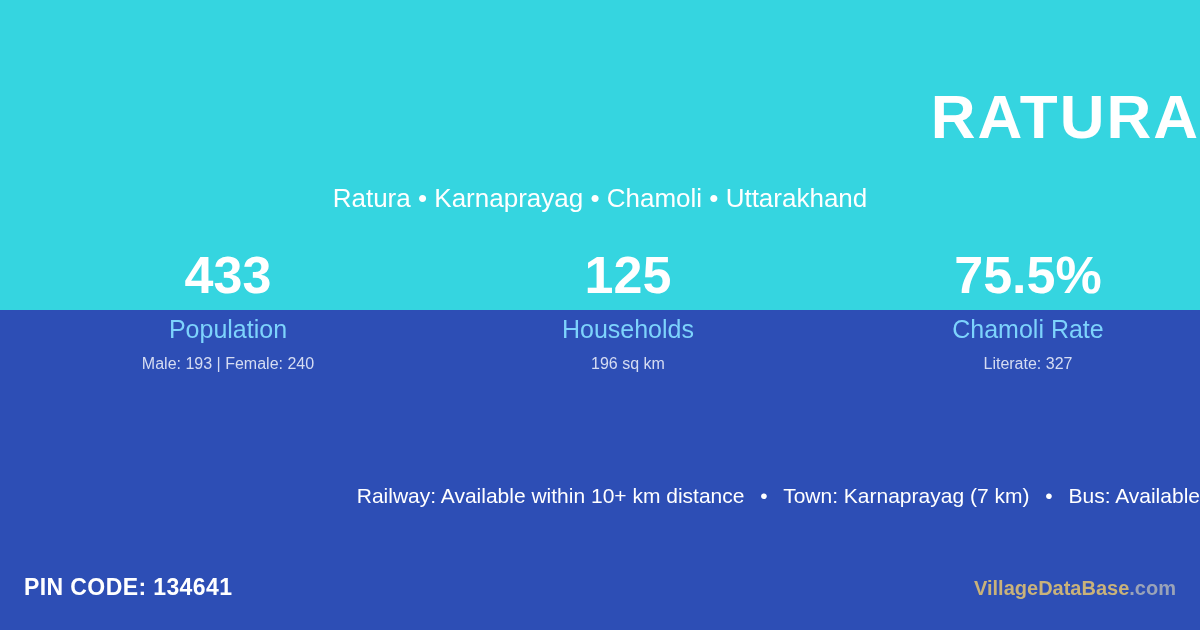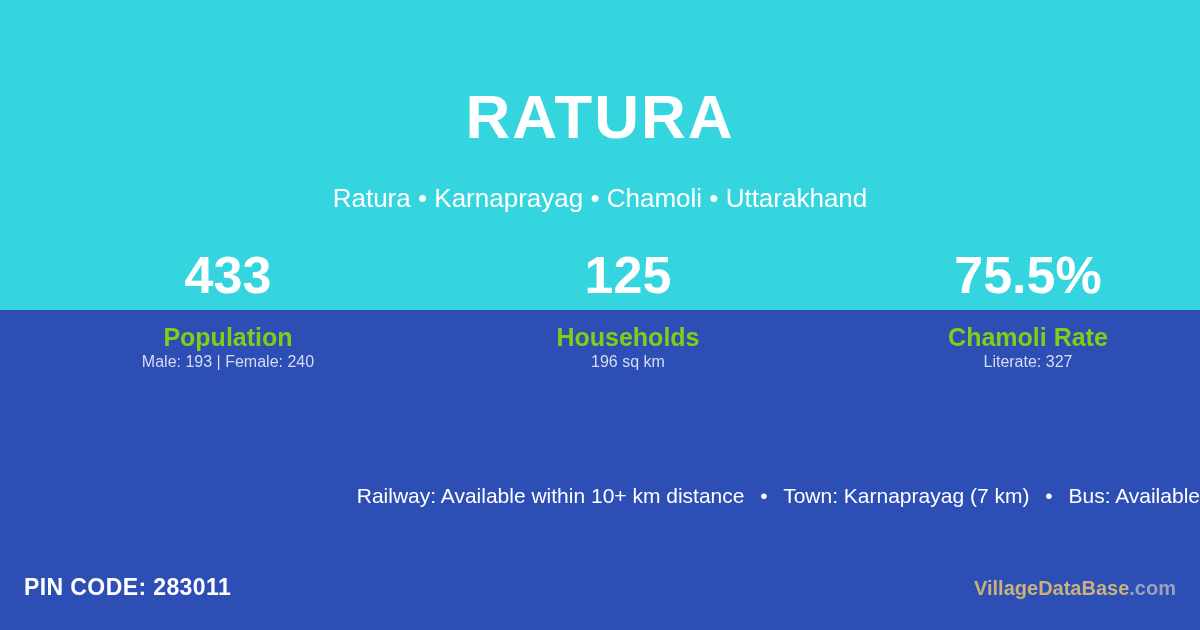--- a/index.html
+++ b/index.html
@@ -25,21 +25,21 @@
     top: 0;
     width: 1200px;
     height: 310px;
     background: #35d5e0;
   }
   .title {
     position: absolute;
     left: 0;
     top: 86px;
     width: 1200px;
-    text-align: center;
+    text-align: right;
     font-size: 62px;
     font-weight: bold;
     letter-spacing: 2px;
     color: #ffffff;
     line-height: 1;
   }
   .subtitle {
     position: absolute;
     left: 0;
     top: 183px;
@@ -63,29 +63,30 @@
     text-align: center;
   }
   .stat-value {
     font-size: 52px;
     font-weight: bold;
     color: #ffffff;
     line-height: 1.05;
   }
   .stat-label {
     font-size: 25px;
-    color: #84cc16;
-    font-weight: bold;
+    color: #7dd3fc;
+    font-weight: normal;
     line-height: 1.25;
-    margin-top: 19px;
+    margin-top: 11px;
   }
   .stat-sub {
     font-size: 16px;
     color: #d5dcf2;
     font-weight: normal;
+    margin-top: 10px;
   }
   .transport {
     position: absolute;
     left: 0;
     top: 484px;
     width: 1200px;
     text-align: right;
     font-size: 21px;
     color: #ffffff;
   }
@@ -148,19 +149,19 @@
   </div>
 
   <div class="transport">
     <span>Railway: Available within 10+ km distance</span>
     <span class="sep">•</span>
     <span>Town: Karnaprayag (7 km)</span>
     <span class="sep">•</span>
     <span>Bus: Available</span>
   </div>
 
-  <div class="pin">PIN CODE: 283011</div>
+  <div class="pin">PIN CODE: 134641</div>
 
   <div class="brand">
     <span class="accent">VillageDataBase</span><span>.com</span>
   </div>
 
 </div>
 
 </body></html>

